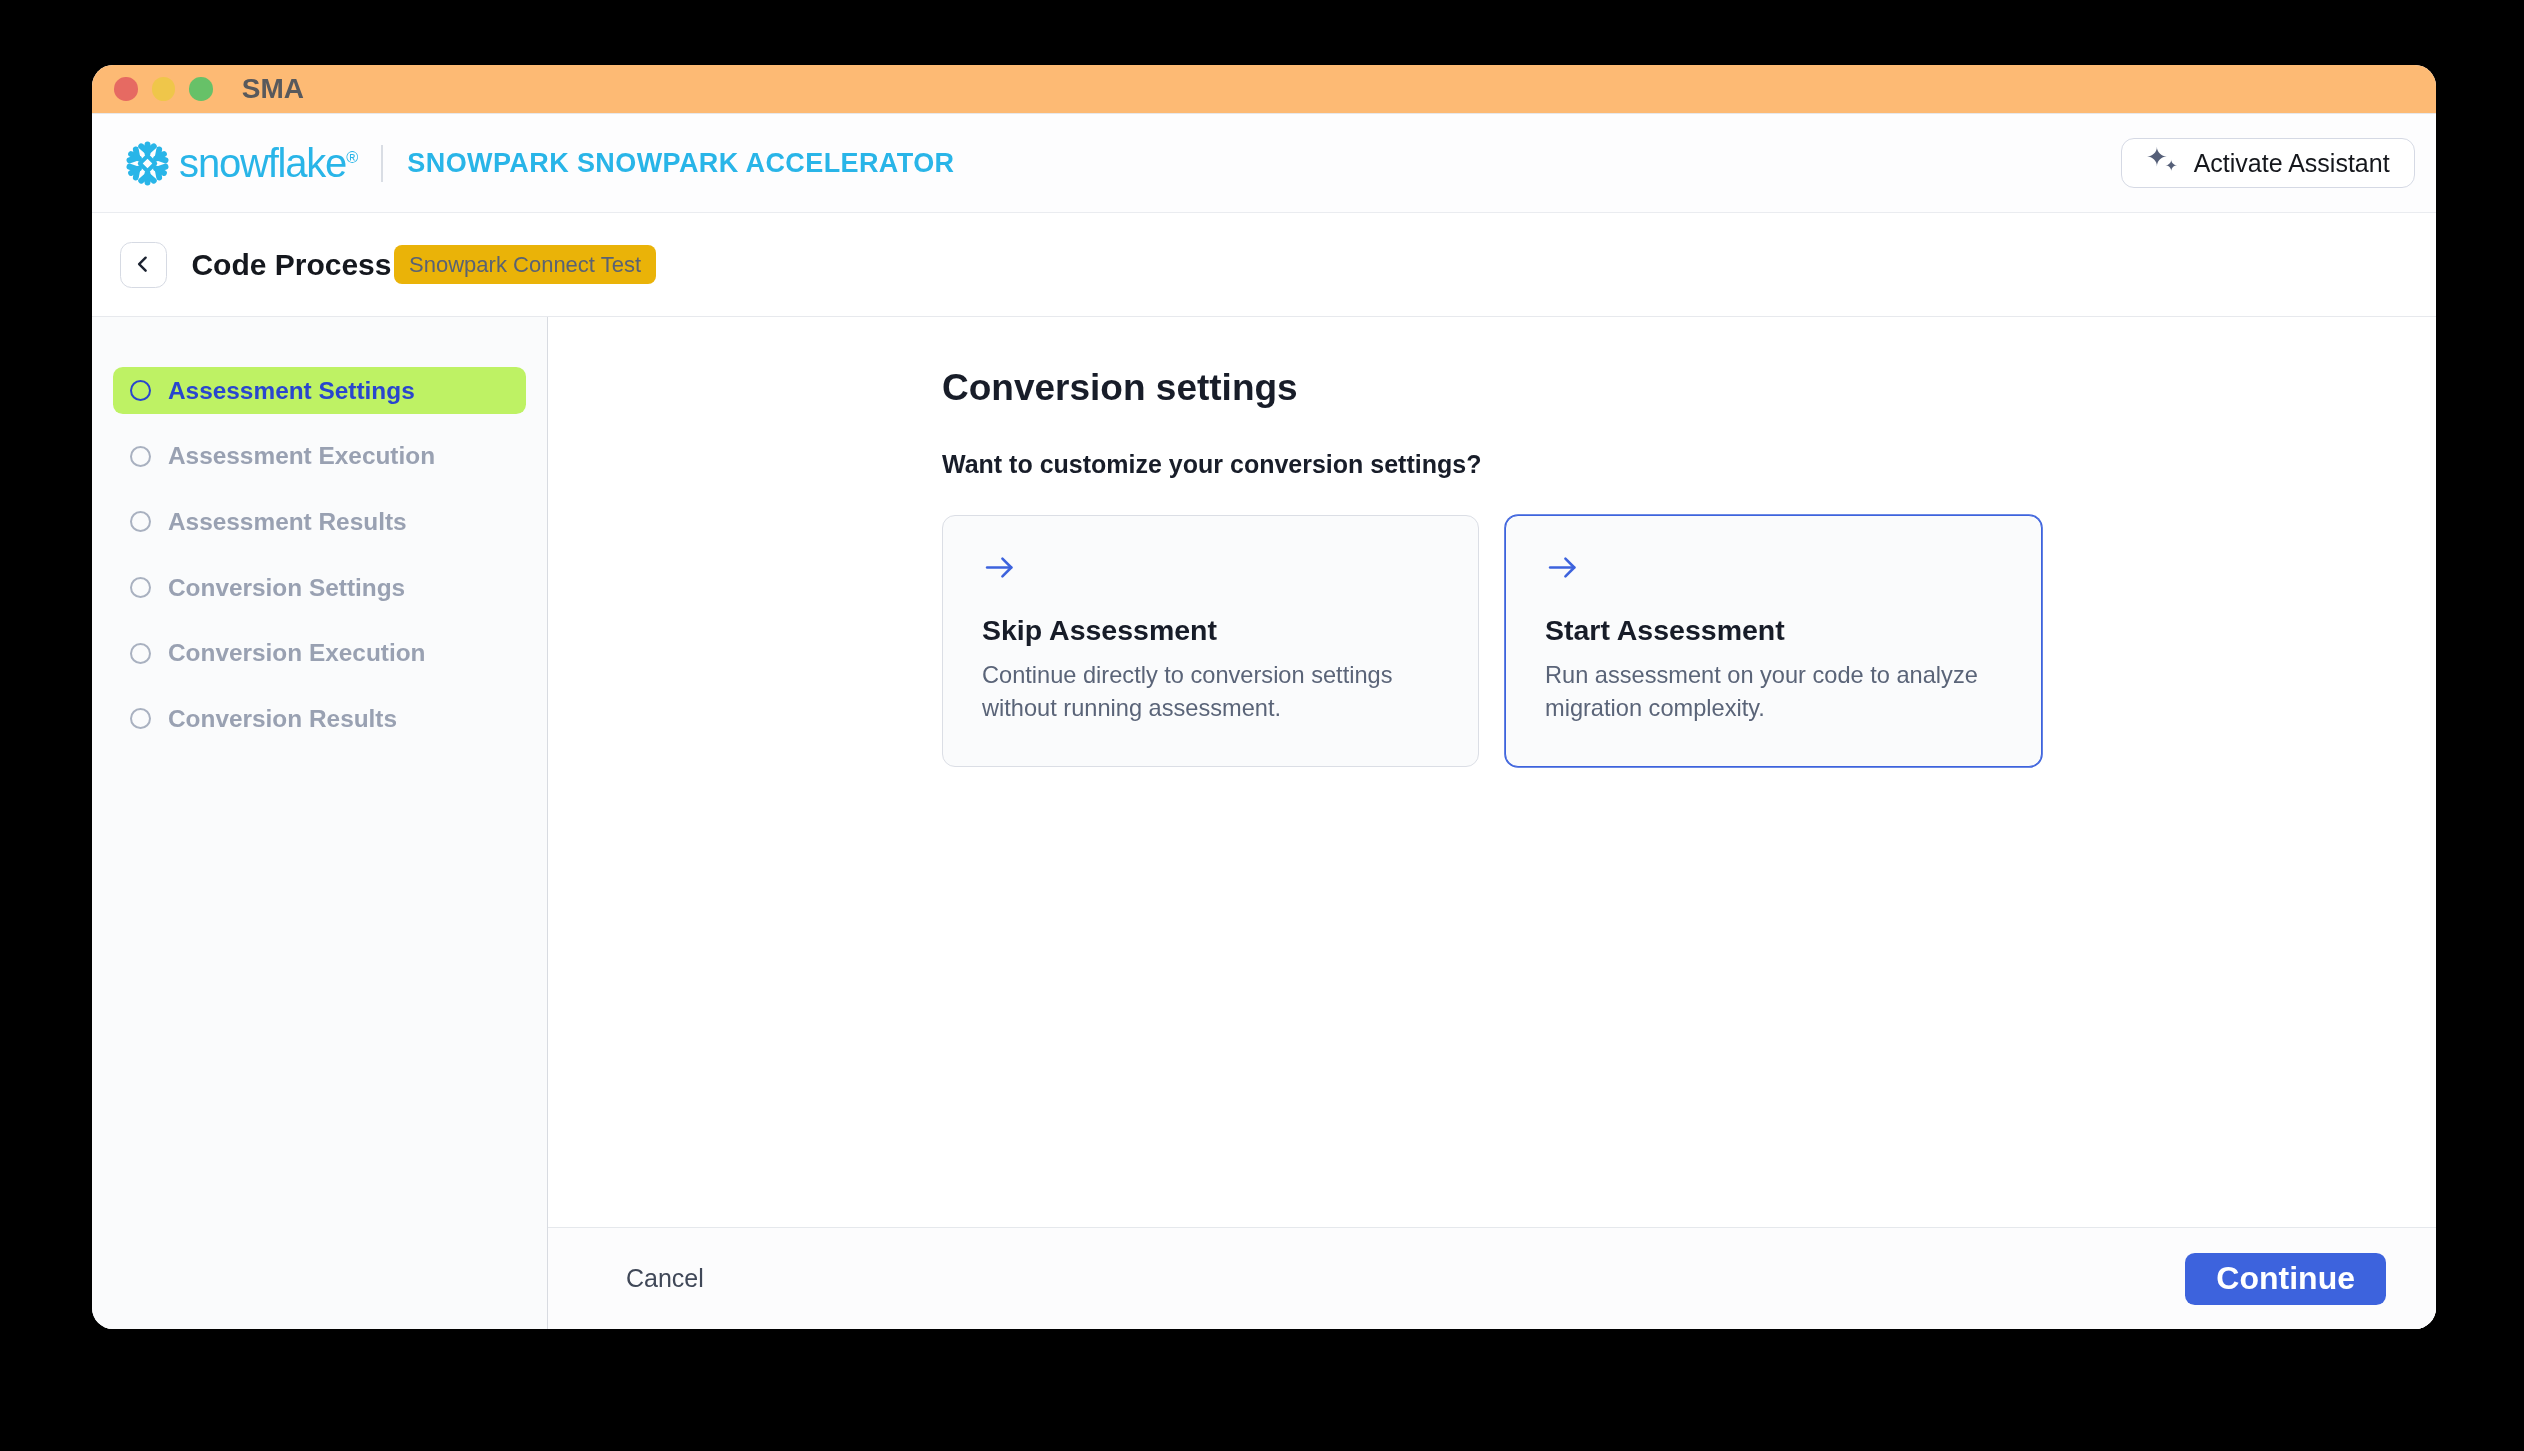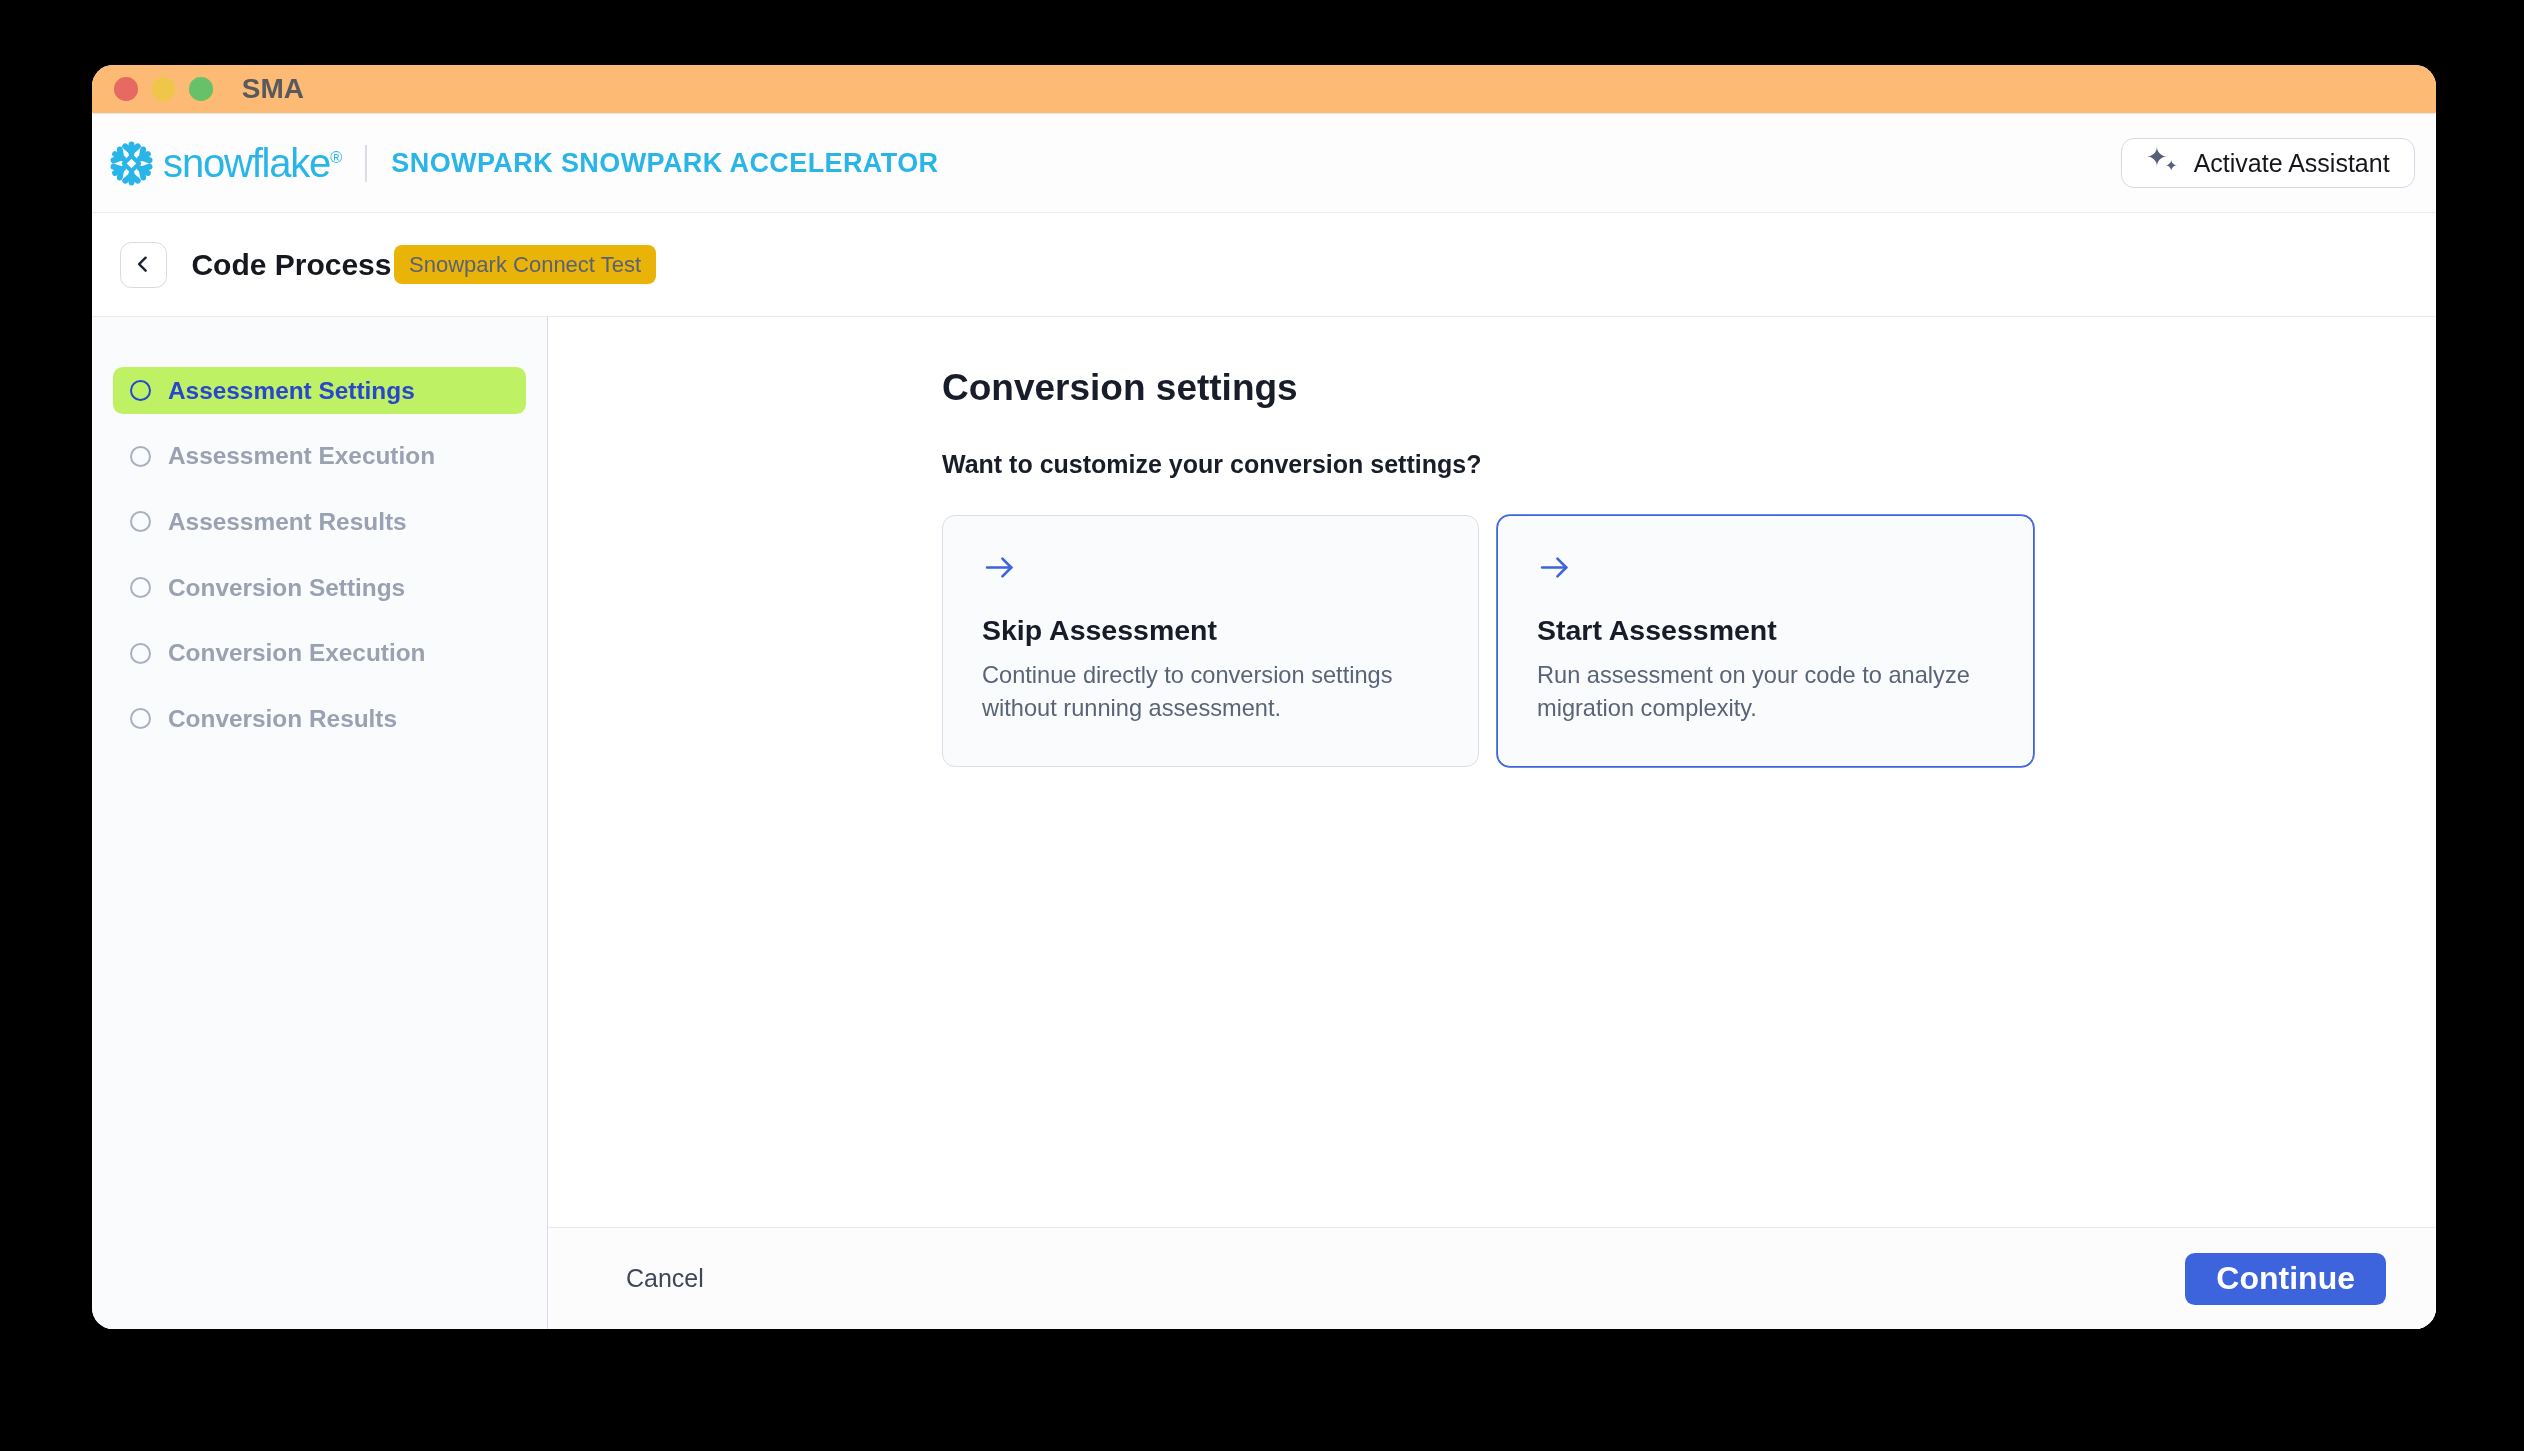--- a/index.html
+++ b/index.html
@@ -14,21 +14,21 @@
     border-bottom:1.6px solid #E8E8EA;background:#fdba74;}
   .lights{display:flex;gap:14px;}
   .light{width:23.6px;height:23.6px;border-radius:50%;}
   .light.red{background:#E66A62;}
   .light.yellow{background:#EFC64A;}
   .light.green{background:#67C168;}
   .win-title{margin-left:29px;font-size:28px;font-weight:bold;color:#58595C;}
 
   
   .app-header{flex:none;height:99px;display:flex;align-items:center;
-    padding:0 21px 0 16px;border-bottom:1.6px solid #EAECF0;background:#FDFDFE;}
+    padding:0 21px 0 32px;border-bottom:1.6px solid #EAECF0;background:#FDFDFE;}
   .logo-group{display:flex;align-items:center;}
   .wordmark{font-size:40px;font-weight:500;color:#29B5E8;letter-spacing:-1.2px;margin-left:8.1px;}
   .wordmark sup{font-size:16.3px;}
   .header-divider{width:1.6px;height:37px;background:#D9DDE4;margin:0 24.4px;}
   .product{font-size:27px;font-weight:800;color:#29B5E8;letter-spacing:0.4px;}
   .assistant-btn{margin-left:auto;height:50px;display:flex;align-items:center;gap:14.6px;
     padding:0 24.4px;border:1.6px solid #D5D9E4;border-radius:13px;background:#fff;
     font-size:25px;color:#15171C;cursor:pointer;}
   .sparkle-wrap{position:relative;width:33px;height:33px;color:#555F78;}
   .sparkle.big{position:absolute;left:0;top:-4.9px;font-size:26px;}
@@ -52,21 +52,21 @@
   .step-label{font-size:24.4px;font-weight:700;color:#99A1B2;white-space:nowrap;}
   .step.is-active{background:#bef264;}
   .step.is-active .step-circle{border-color:#2946CE;}
   .step.is-active .step-label{color:#2946CE;}
 
   .main{flex:1;display:flex;flex-direction:column;background:#fff;min-width:0;}
   .content{flex:1;padding-top:50px;}
   .content-inner{width:1100px;margin:0 auto;}
   .h1{font-size:37px;font-weight:700;color:#181D29;margin:0;}
   .question{margin-top:41px;font-size:25px;font-weight:700;color:#181D29;}
-  .cards{margin-top:36px;display:flex;gap:18px;}
+  .cards{margin-top:36px;display:flex;gap:26px;}
   .card{width:537px;border:1.6px solid #DBDEE5;border-radius:13px;background:#FAFBFC;
     padding:37px 39px 41px;cursor:pointer;}
   .card.is-selected{border-color:#3D63DD;box-shadow:0 0 0 0.8px #3D63DD;}
   .card-title{margin-top:29px;font-size:28.5px;font-weight:700;color:#171C28;}
   .card-desc{margin-top:12.2px;font-size:23.6px;color:#5A6478;line-height:1.4;max-width:480px;}
 
   
   .footer{flex:none;height:102px;border-top:1.6px solid #E5E8EC;background:#FCFCFD;
     display:flex;align-items:center;justify-content:space-between;padding:0 50px 0 78px;}
   .cancel{font-size:25px;color:#404858;cursor:pointer;background:none;border:none;padding:0;}

